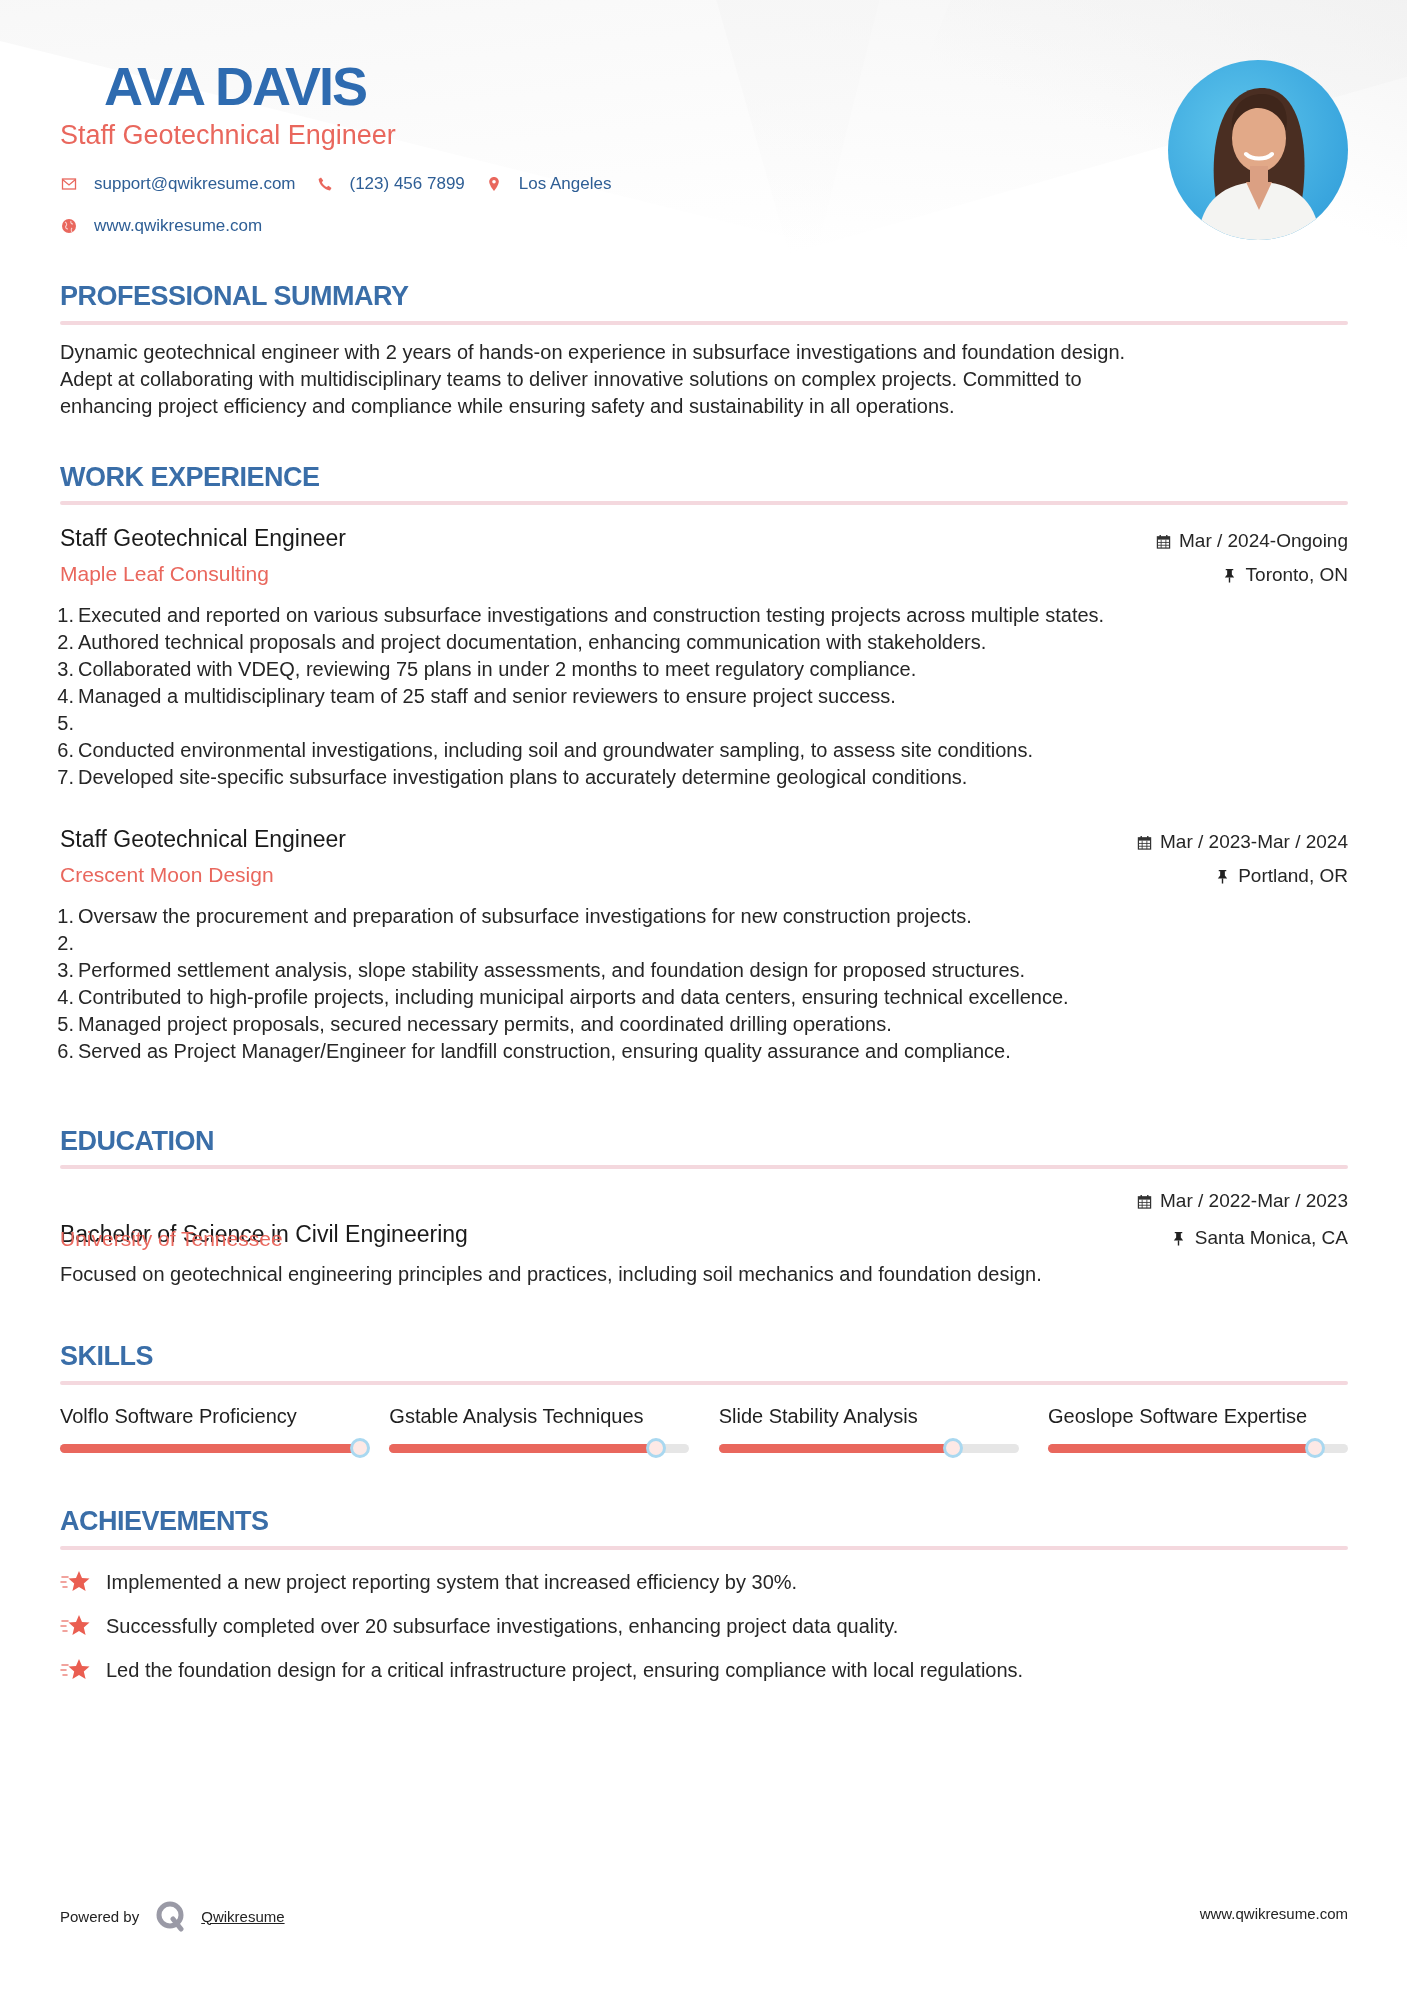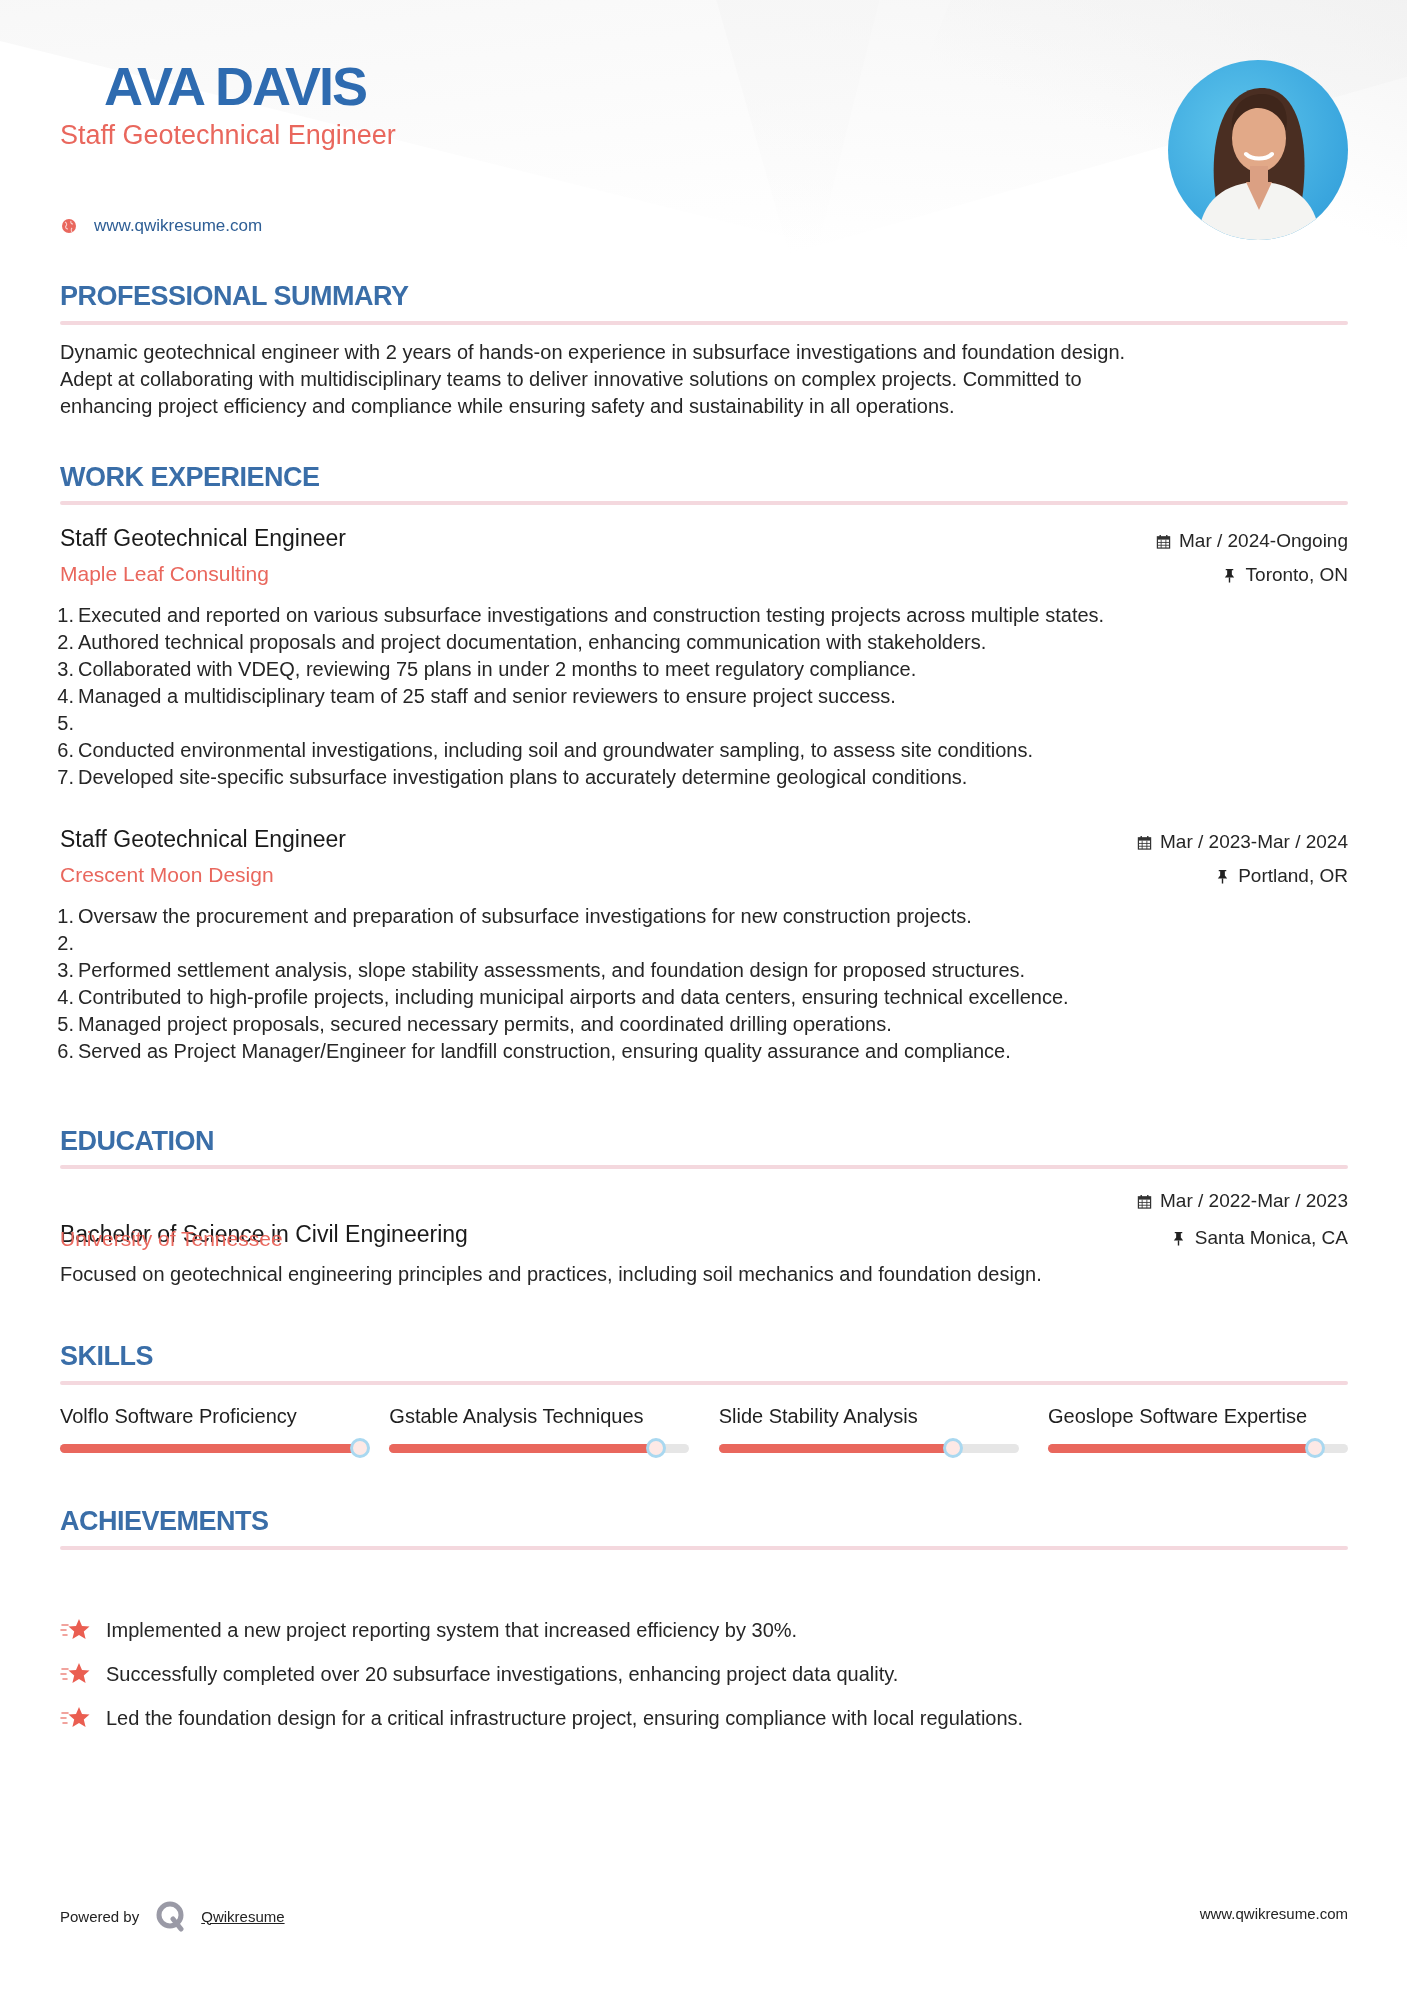--- a/index.html
+++ b/index.html
@@ -38,21 +38,21 @@
   .list li { font-size: 20px; line-height: 27px; color: #262626; display: flex; }
   .list li .num { width: 26px; text-align: right; padding-right: 4px; flex: none; }
 
   .skills { position: absolute; left: 60px; top: 1402px; width: 1288px; display: flex; justify-content: space-between; }
   .skill { width: 300px; }
   .skill .label { font-size: 20px; line-height: 28px; color: #1f1f1f; white-space: nowrap; }
   .skill .track { position: relative; margin-top: 14px; width: 300px; height: 9px; background: #e6e6e6; border-radius: 5px; }
   .skill .fill { position: absolute; left: 0; top: 0; height: 9px; background: #e9675d; border-radius: 5px; }
   .skill .knob { position: absolute; top: -6px; width: 20px; height: 20px; margin-left: -10px; border-radius: 50%; background: #fde9e6; border: 3px solid #a9d8f0; }
 
-  .ach { position: absolute; left: 60px; display: flex; align-items: center; font-size: 20px; line-height: 28px; color: #262626; margin-top: 48px; }
+  .ach { position: absolute; left: 60px; display: flex; align-items: center; font-size: 20px; line-height: 28px; color: #262626; }
   .ach .star { width: 32px; height: 28px; margin-right: 14px; flex: none; }
 
   .footer-left { position: absolute; left: 60px; top: 1900px; display: flex; align-items: center; font-size: 15px; color: #222; }
   .footer-left .qlogo { width: 32px; height: 32px; margin: 0 14px 0 16px; }
   .footer-left .brand { text-decoration: underline; color: #222; }
   .footer-right { position: absolute; right: 59px; top: 1905px; font-size: 15px; color: #222; }
 </style>
 </head>
 <body>
 
@@ -60,20 +60,42 @@
   <div class="s1"></div>
     <div class="s2"></div>
     <div class="s3"></div>
 </div>
 
 <div class="page">
 
   <div class="name">AVA DAVIS</div>
   <div class="role">Staff Geotechnical Engineer</div>
 
+  <div class="contact-row" style="top:173px;">
+    <span class="ci">
+      <svg viewBox="0 0 16 16">
+          <rect x="1.5" y="3" width="13" height="10" fill="none" stroke="currentColor" stroke-width="1.3"></rect>
+          <path d="M1.5 3.5 L8 9 L14.5 3.5" fill="none" stroke="currentColor" stroke-width="1.3"></path>
+        </svg>
+    </span>
+    <span class="ct">support@qwikresume.com</span>
+    <span class="ci">
+      <svg viewBox="0 0 16 16">
+          <path d="M4 1.5 L6.2 4.6 L4.9 6.2 C5.8 8.2 7.6 10 9.8 11 L11.4 9.7 L14.5 12 L13 14.4 C7.5 14 2 8.5 1.6 3 Z" fill="currentColor"></path>
+        </svg>
+    </span>
+    <span class="ct">(123) 456 7899</span>
+    <span class="ci">
+      <svg viewBox="0 0 16 16">
+          <path d="M8 1 C5 1 3.2 3.2 3.2 5.8 C3.2 9.2 8 15 8 15 C8 15 12.8 9.2 12.8 5.8 C12.8 3.2 11 1 8 1 Z" fill="currentColor"></path>
+          <circle cx="8" cy="5.8" r="1.8" fill="#fff"></circle>
+        </svg>
+    </span>
+    <span class="ct">Los Angeles</span>
+  </div>
 
   <div class="contact-row" style="top:215px;">
     <span class="ci">
       <svg viewBox="0 0 16 16">
           <circle cx="8" cy="8" r="7" fill="currentColor"></circle>
           <path d="M4 4 C6 5 6 7 5 8 C4 9 5 11 7 11 M10 3 C9 5 11 6 12 6 M11 10 C10 11 10 13 11 14" stroke="#fff" stroke-width="1.1" fill="none" opacity=".7"></path>
         </svg>
     </span>
     <span class="ct">www.qwikresume.com</span>
   </div>

